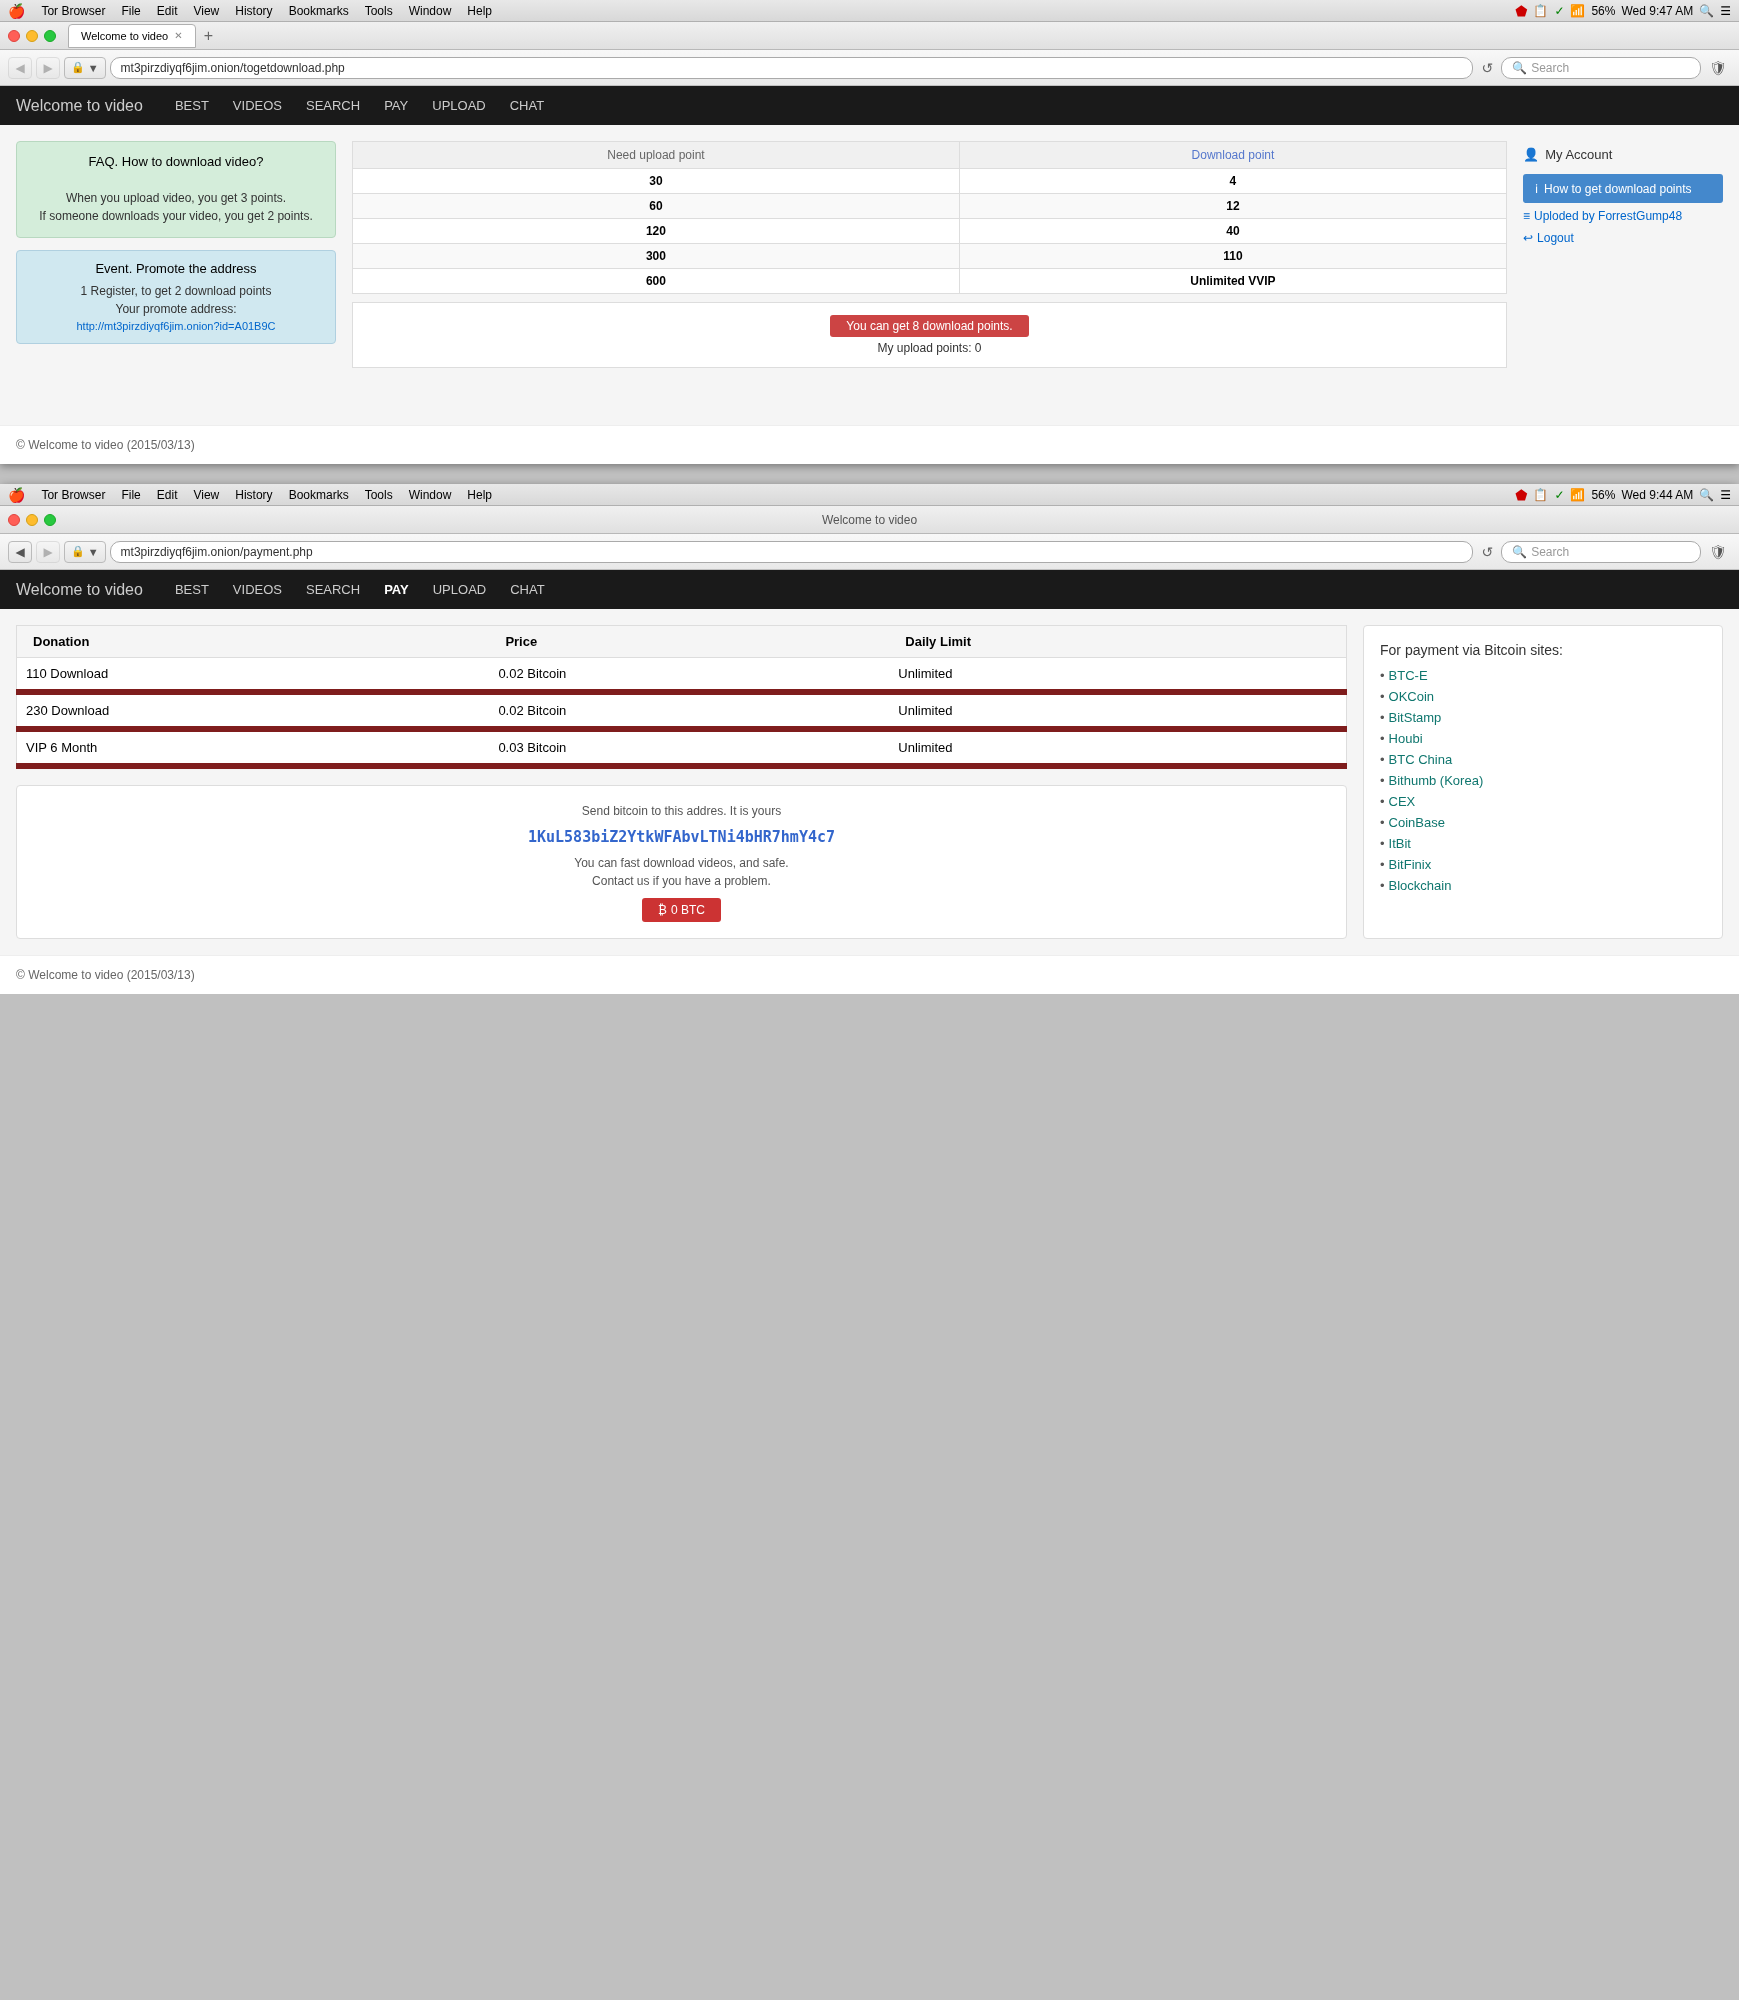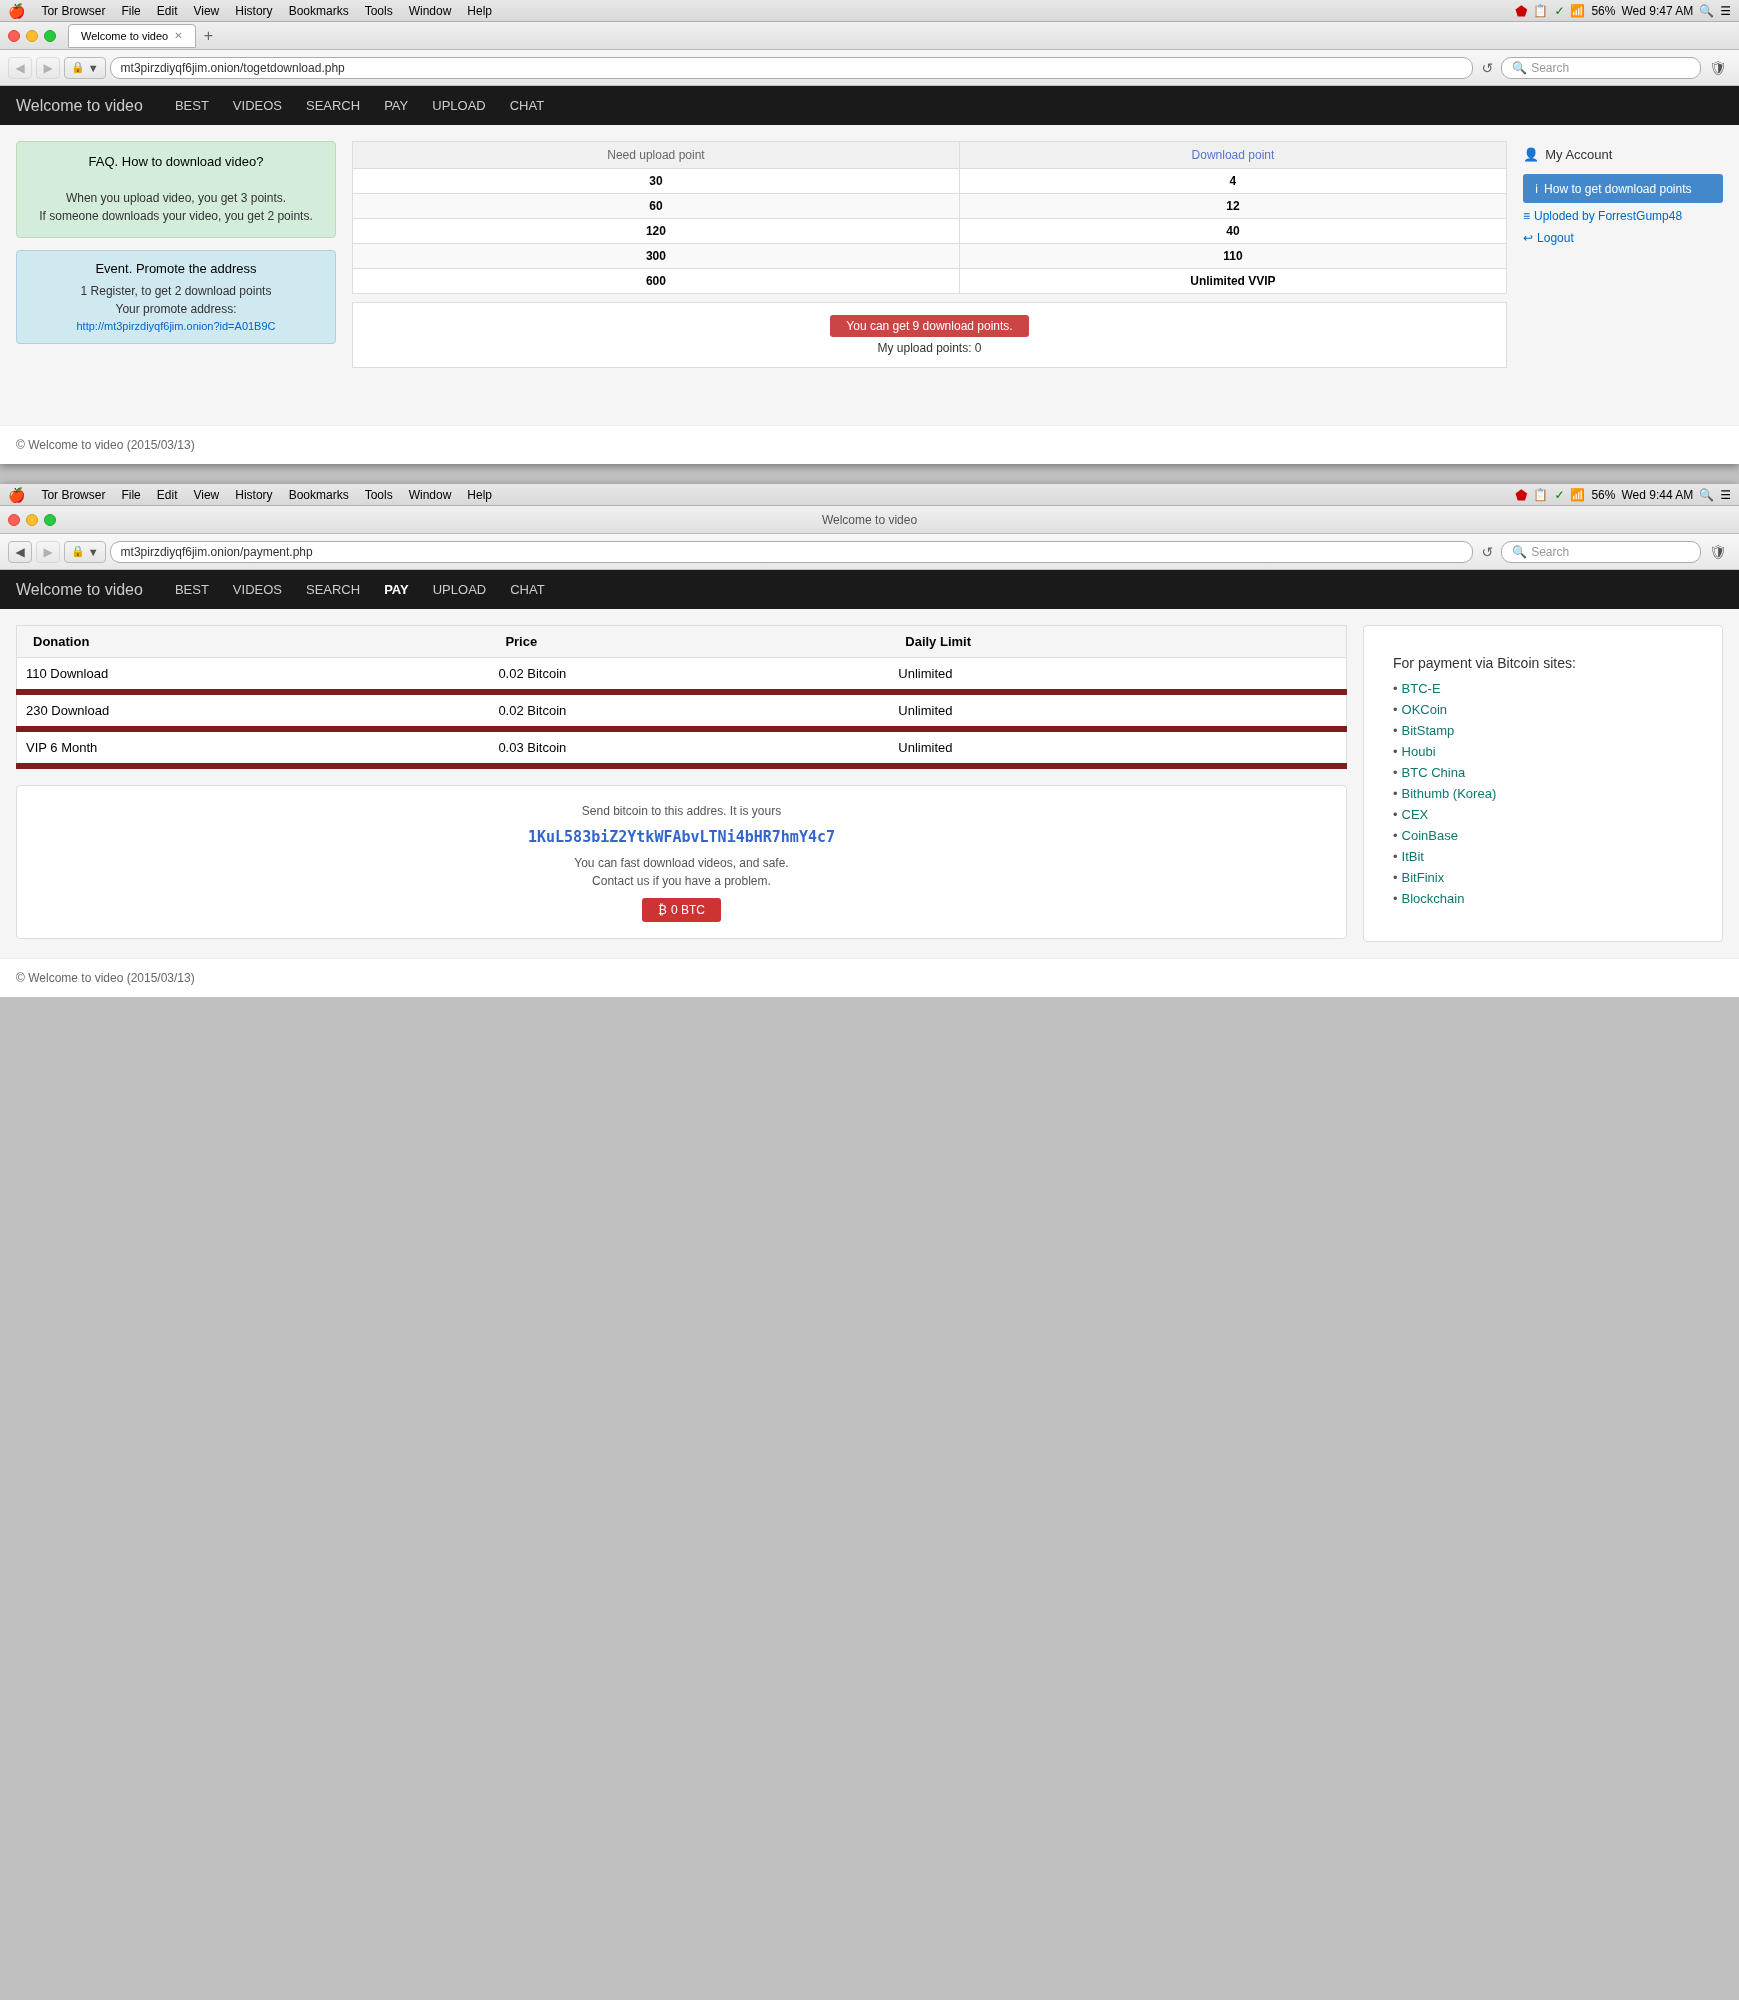--- a/index.html
+++ b/index.html
@@ -81,21 +81,21 @@
 
     
     .site-footer { padding: 12px 16px; background: white; color: #666; font-size: 12px; border-top: 1px solid #eee; }
 
     
     .window2 { background: #ececec; margin-top: 20px; box-shadow: 0 2px 8px rgba(0,0,0,0.4); }
 
     
     .payment-main { display: flex; gap: 0; padding: 16px; background: #f5f5f5; }
     .payment-left { flex: 1; padding-right: 16px; }
-    .payment-right { flex: 0 0 360px; background: white; border: 1px solid #ddd; border-radius: 4px; padding: 29px; }
+    .payment-right { flex: 0 0 360px; background: white; border: 1px solid #ddd; border-radius: 4px; padding: 16px; }
     
     .payment-table { border-collapse: collapse; width: 100%; background: white; border: 1px solid #ddd; margin-bottom: 16px; }
     .payment-table th { background: #f5f5f5; padding: 8px 16px; font-size: 13px; border-bottom: 1px solid #ddd; font-weight: bold; text-align: left; }
     .payment-table td { padding: 8px 9px; border-bottom: 6px solid #7f1d1d; font-size: 13px; text-align: left; }
 
     .bitcoin-box { background: white; border: 1px solid #ddd; border-radius: 4px; padding: 16px; text-align: center; }
     .bitcoin-address { color: #3366cc; font-size: 15px; font-family: monospace; font-weight: bold; margin: 8px 0; }
     .bitcoin-text { font-size: 12px; color: #555; line-height: 1.5; }
     .btc-btn { background: #cc3333; color: white; padding: 5px 16px; border-radius: 3px; font-size: 12px; border: none; cursor: pointer; margin-top: 8px; display: inline-flex; align-items: center; gap: 4px; }
 
@@ -217,21 +217,21 @@
                 <td>300</td>
                 <td>110</td>
               </tr>
               <tr>
                 <td>600</td>
                 <td>Unlimited VVIP</td>
               </tr>
             </tbody>
         </table>
         <div class="download-info">
-          <div class="get-zero">You can get 9 download points.</div>
+          <div class="get-zero">You can get 8 download points.</div>
           <div class="upload-points">My upload points: 0</div>
         </div>
       </div>
 
       <div class="right-col">
         <div class="sidebar-item">
           <span>👤</span>
           <span>My Account</span>
         </div>
         <button class="sidebar-btn">

